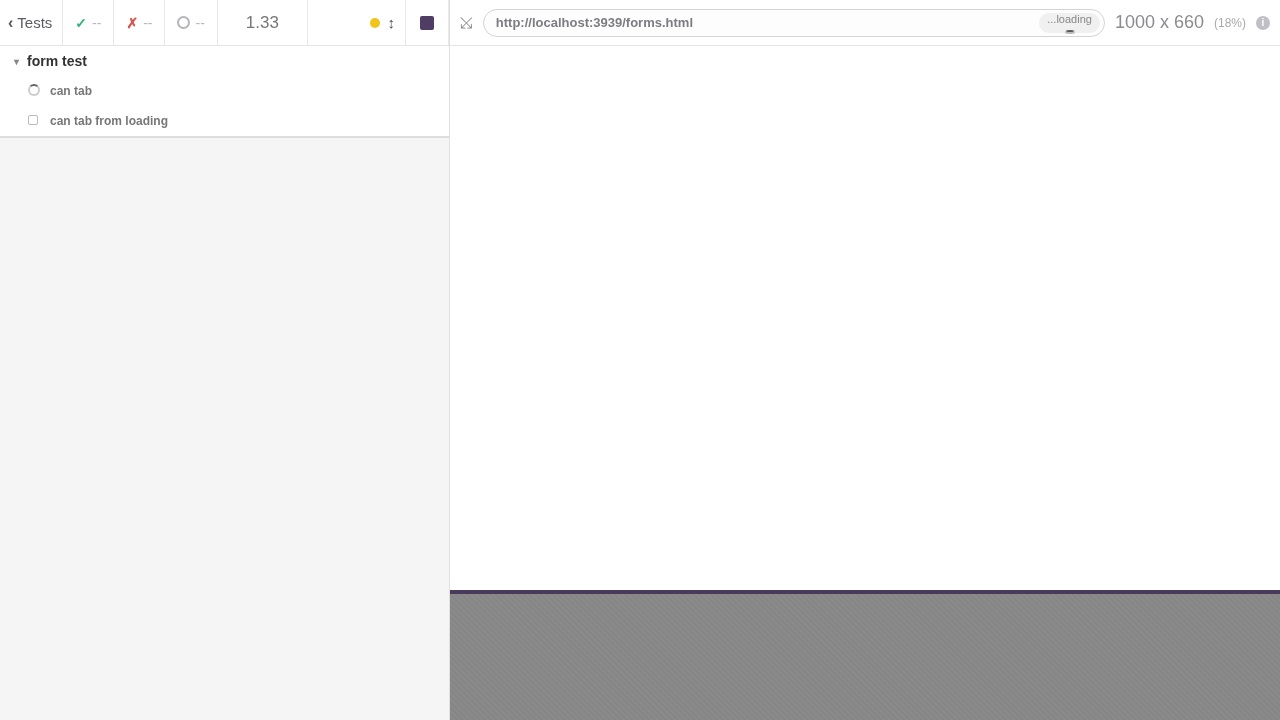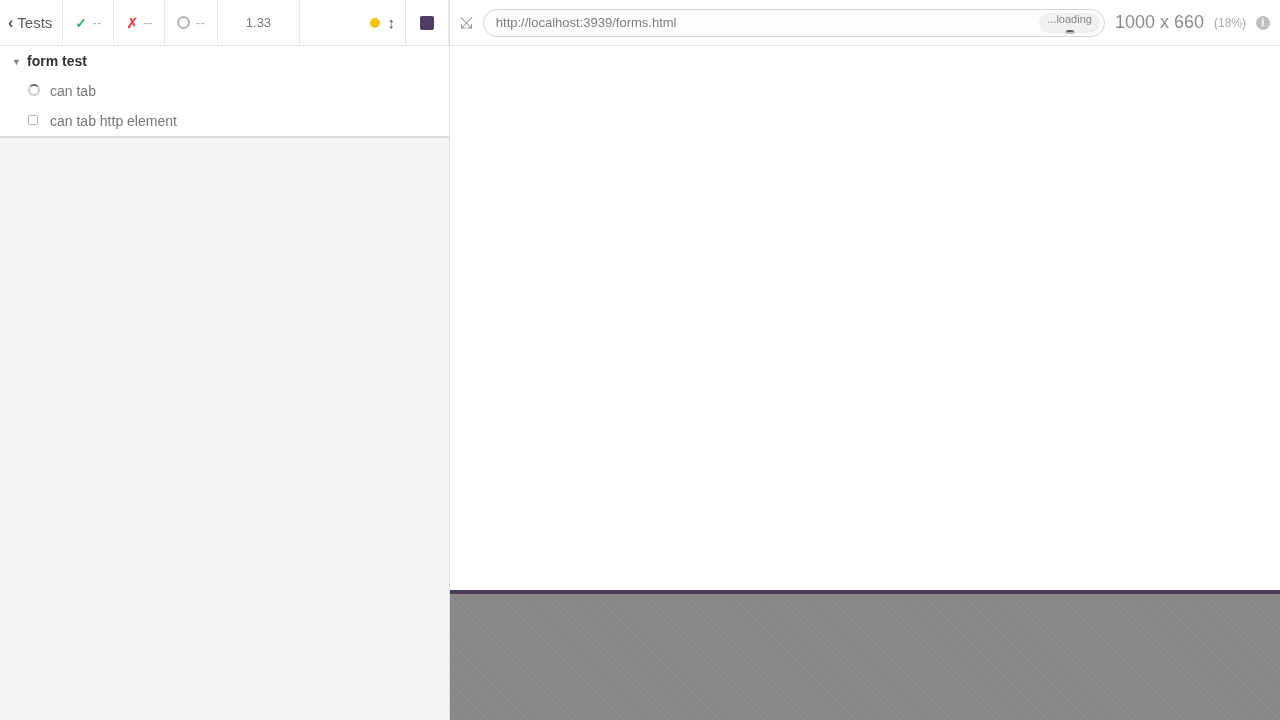--- a/index.html
+++ b/index.html
@@ -14,44 +14,44 @@
   .toolbar { height: 46px; display: flex; align-items: stretch; background: #fff; border-bottom: 1px solid #e5e5e5; }
   .toolbar-cell { display: flex; align-items: center; justify-content: center; border-right: 1px solid #e8e8e8; padding: 0 12px; }
   .toolbar-cell.back { padding: 0 10px 0 8px; }
   .back-arrow { color: #555; font-size: 16px; font-weight: bold; margin-right: 4px; }
   .back-label { color: #5c5c64; font-size: 15px; }
   .stat-icon { font-size: 14px; margin-right: 5px; font-weight: bold; }
   .stat-val { color: #b8b8bf; font-size: 14px; }
   .pass-ic { color: #2fb574; }
   .fail-ic { color: #d9534f; }
   .pending-ic { display:inline-block; width:13px; height:13px; border:2px solid #b4b4bb; border-radius:50%; margin-right:5px; }
-  .timer { font-size: 13px; color: #777; padding: 0 16px; }
+  .timer { font-size: 17px; color: #777; padding: 0 16px; }
   .toolbar-spacer { flex: 1; border-right: 1px solid #e8e8e8; display:flex; align-items:center; justify-content:flex-end; padding-right:10px; gap:8px; }
   .dot-yellow { width:10px; height:10px; background:#f0c419; border-radius:50%; display:inline-block; }
   .arrow-ud { color:#555; font-size:15px; font-weight:bold; }
   .stop-btn { display:flex; align-items:center; justify-content:center; padding:0 14px; }
   .stop-square { width:14px; height:14px; background:#4f3d63; border-radius:2px; }
   
   
   .test-list { background:#fff; border-bottom: 2px solid #ddd; }
   .suite-row { display:flex; align-items:center; height:30px; padding:0 14px; font-weight:700; color:#333; font-size:14px; }
   .caret-down { color:#888; margin-right:8px; font-size:10px; }
-  .test-row { display:flex; align-items:center; height:30px; padding:0 14px 0 28px; font-size:14px; color:#777; }
+  .test-row { display:flex; align-items:center; height:30px; padding:0 14px 0 28px; font-size:12px; color:#777;font-weight:bold; }
   .test-row .ticon { width:14px; margin-right:8px; color:#999; font-size:12px; }
   .spin { display:inline-block; width:12px; height:12px; border:2px solid #ccc; border-top-color:#666; border-radius:50%; }
   .empty-box { display:inline-block; width:10px; height:10px; border:1.5px solid #bbb; border-radius:2px; }
   
   .left-rest { flex:1; background:#f5f5f5; }
   
   
   .right-panel { flex:1; height:100%; display:flex; flex-direction:column; }
   .url-bar { height:46px; display:flex; align-items:center; padding:0 10px; gap:10px; border-bottom:1px solid #e5e5e5; background:#fff; }
   .selector-ic { color:#888; font-size:16px; }
   .url-wrap { flex:1; display:flex; align-items:center; height:28px; border:1px solid #d4d4d8; border-radius:14px; padding:0 4px 0 12px; background:#fdfdfd; position:relative; }
-  .url-text { flex:1; font-size:13px; color:#7c7c83; white-space:nowrap; overflow:hidden; }
+  .url-text { flex:1; font-size:13px; color:#7c7c83; white-space:nowrap; overflow:hidden;font-weight:bold; }
   .loading-pill { display:flex; align-items:center; gap:5px; background:#f0f0f0; border-radius:10px; height:20px; padding:0 8px; font-size:11px; color:#888;flex-direction:column; }
   .load-spin { width:10px; height:10px; border:2px solid #bbb; border-top-color:#555; border-radius:50%; display:inline-block; }
   .vp-size { font-size:18px; color:#8b8b91; }
   .vp-pct { font-size:12px; color:#aaa; }
   .info-ic { width:14px; height:14px; border-radius:50%; background:#bfbfc5; color:#fff; font-size:10px; font-weight:bold; display:flex; align-items:center; justify-content:center; }
   
   .preview { flex:1; background:#fff; display:flex; flex-direction:column; }
   .preview-top { flex:1; background:#fff; }
   .preview-divider { height:4px; background:#4a3a5a; }
   .preview-console { height:126px; background:#8a8a8a; background-image: repeating-linear-gradient(45deg, rgba(0,0,0,0.03) 0 2px, transparent 2px 4px); }
@@ -94,21 +94,21 @@
       <div class="suite-row">
         <span class="caret-down">▾</span>
         <span>form test</span>
       </div>
       <div class="test-row">
         <span class="ticon"><span class="spin"></span></span>
         <span>can tab</span>
       </div>
       <div class="test-row">
         <span class="ticon"><span class="empty-box"></span></span>
-        <span>can tab http element</span>
+        <span>can tab from loading</span>
       </div>
     </div>
     <div class="left-rest"></div>
   </div>
 
   <div class="right-panel">
     <div class="url-bar">
       <span class="selector-ic">⤩</span>
       <div class="url-wrap">
         <span class="url-text">http://localhost:3939/forms.html</span>

